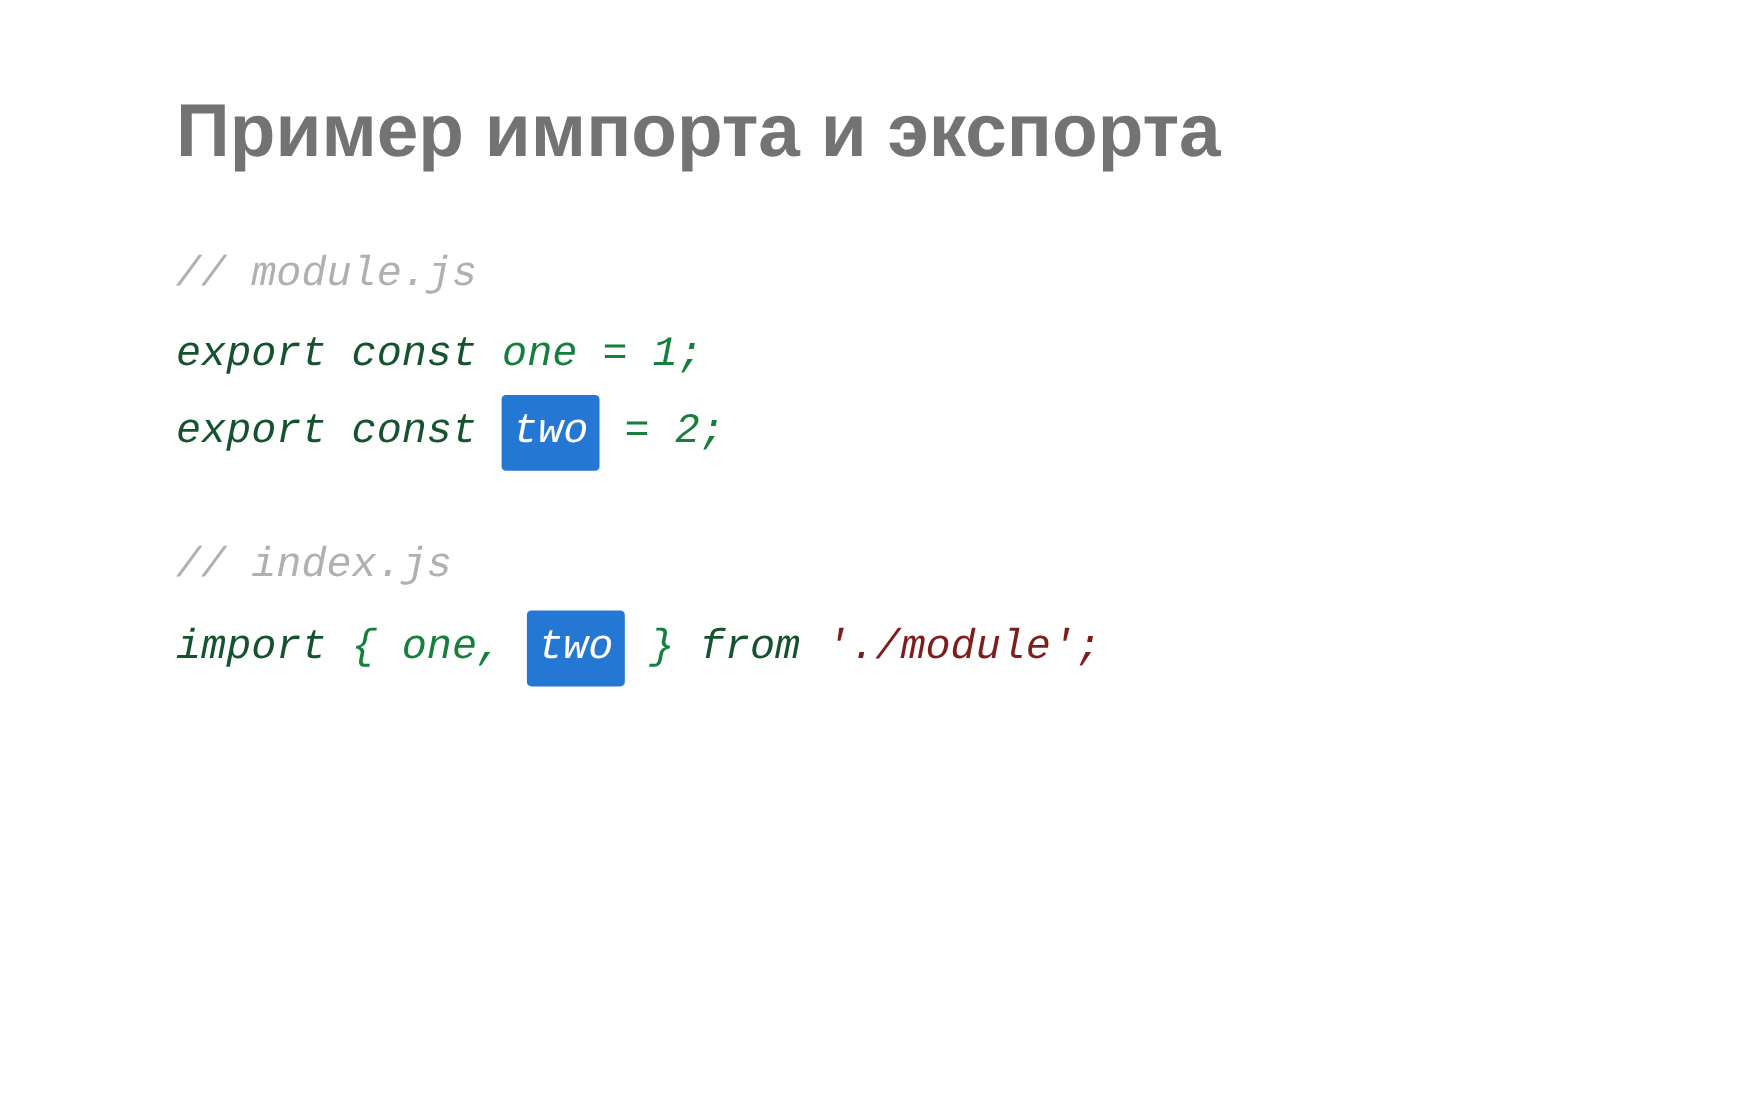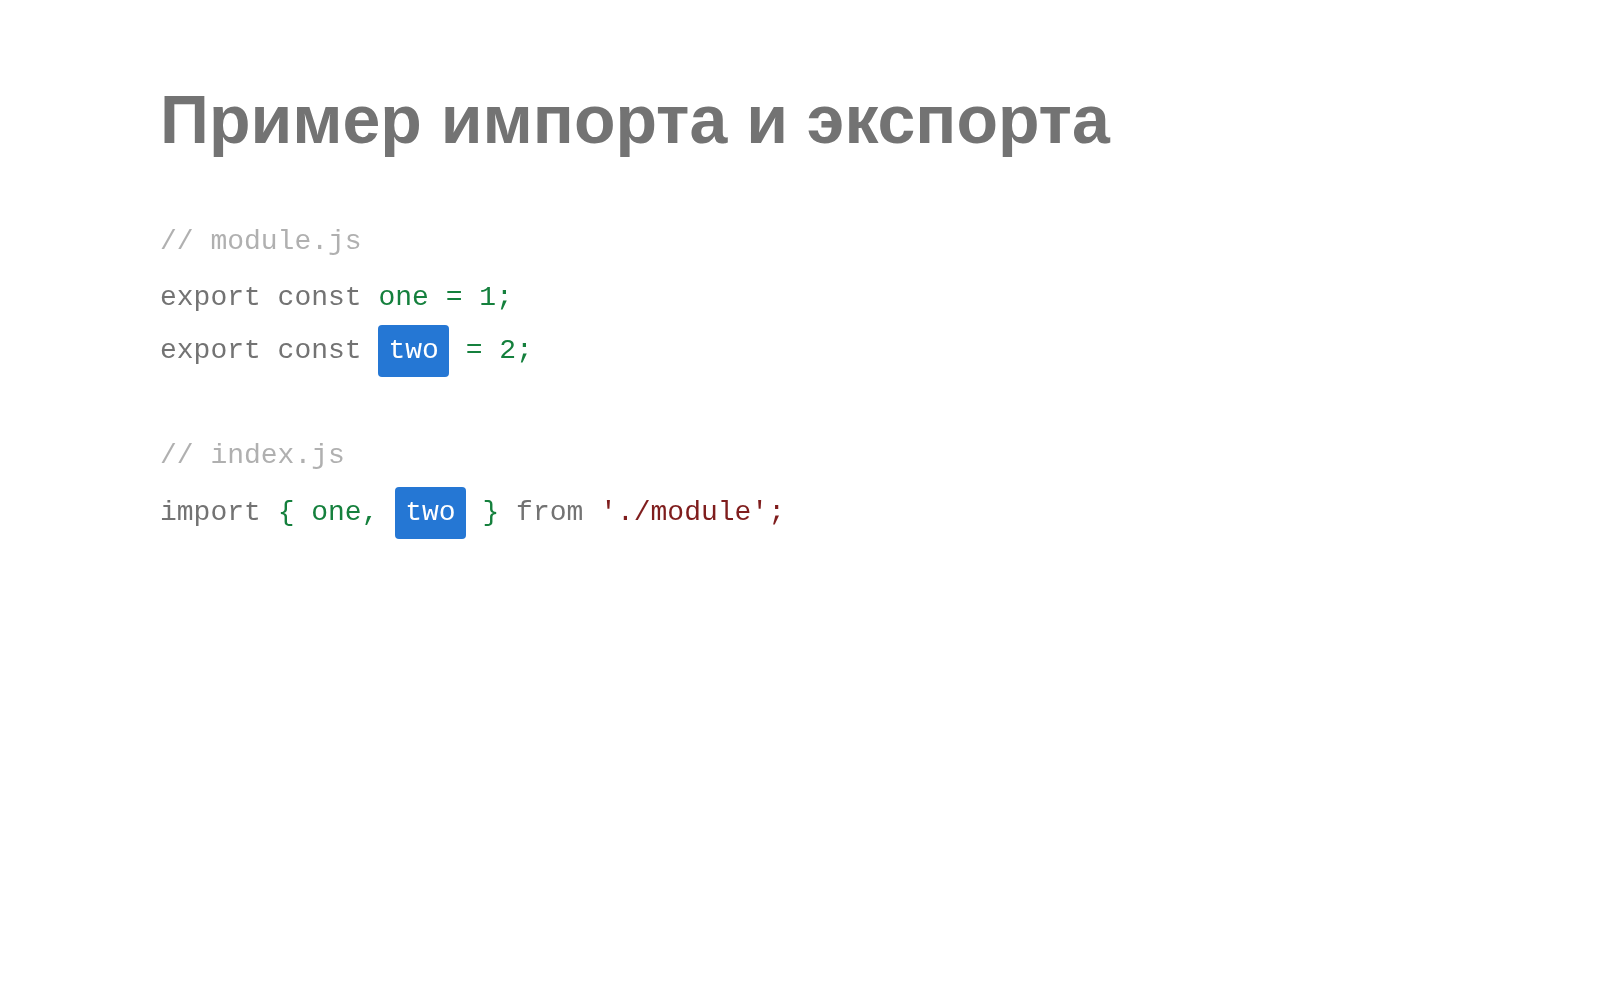--- a/index.html
+++ b/index.html
@@ -23,38 +23,39 @@
     .page-title {
       font-size: 68px;
       font-weight: 900;
       color: #737373;
       margin-bottom: 60px;
       font-family: -apple-system, BlinkMacSystemFont, 'Segoe UI', sans-serif;
     }
 
     .code-block {
       font-family: 'Courier New', Courier, monospace;
-      font-size: 28px;
+      font-size: 38px;
       line-height: 1.7;
       margin-bottom: 50px;
+      font-style: italic;
     }
 
     .code-comment {
       color: #b0b0b0;
       display: block;
       margin-bottom: 8px;
     }
 
     .code-line {
       display: block;
       margin-bottom: 4px;
     }
 
     .kw-blue {
-      color: #737373;
+      color: #14532d;
     }
 
     .kw-normal {
       color: #15803d;
     }
 
     .kw-green {
       color: #7f1d1d;
     }
 

